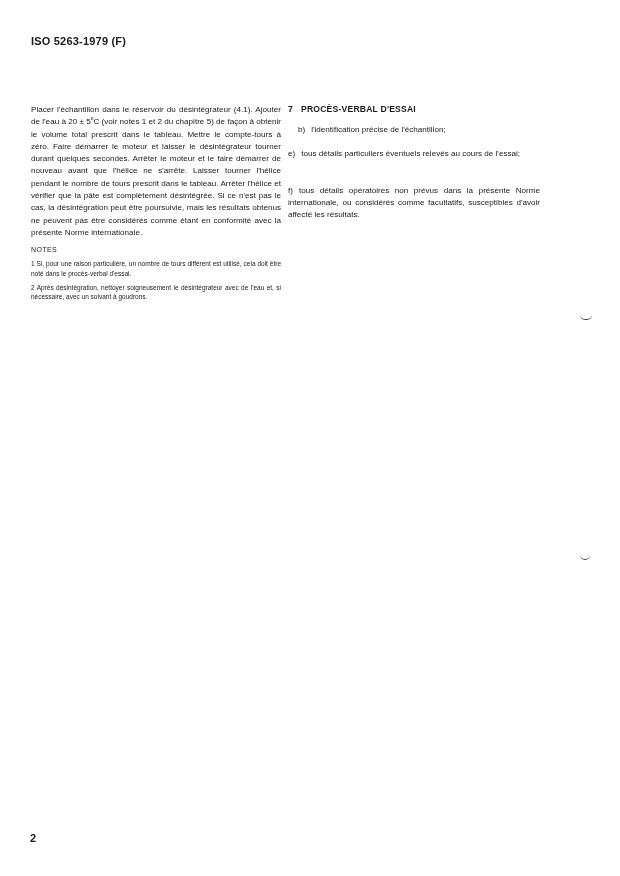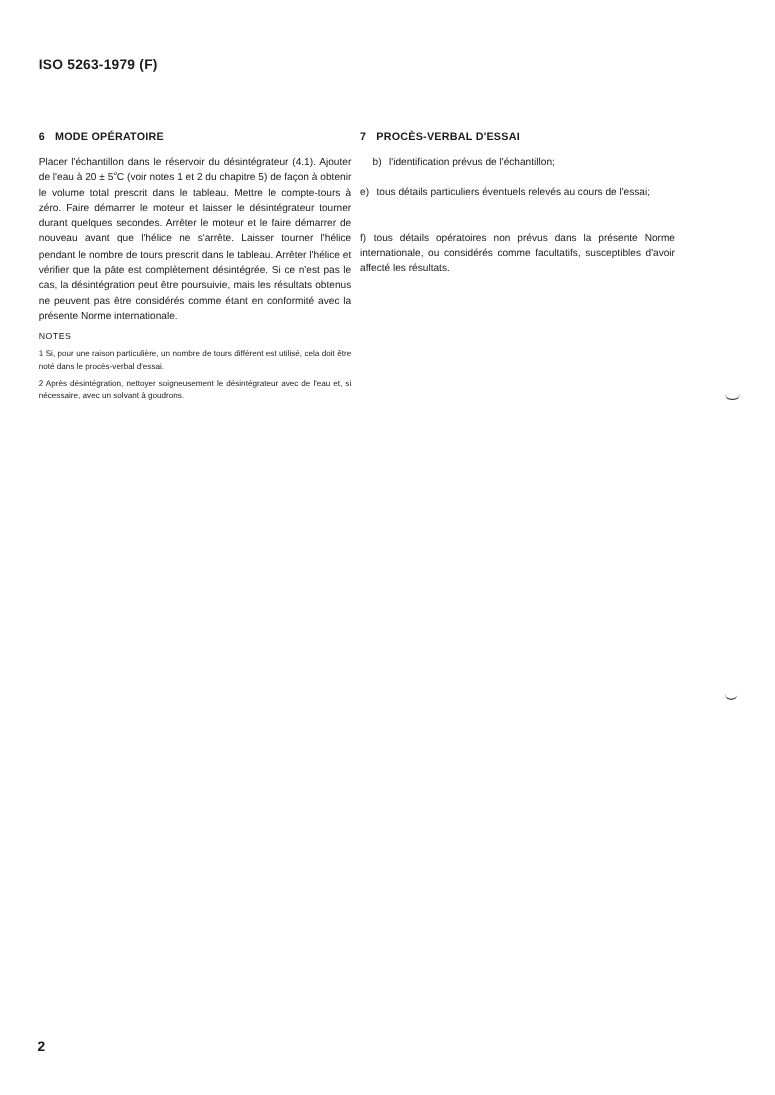--- a/index.html
+++ b/index.html
@@ -1,20 +1,20 @@
 <!DOCTYPE html>
 <html><head>
 <meta charset="utf-8">
 <style>
   html, body { margin:0; padding:0; }
   body {
     width:620px; height:876px; background:#ffffff; position:relative; overflow:hidden;
     font-family:"Liberation Sans", "DejaVu Sans", sans-serif; color:#1a1a1a;
   }
-  .header { position:absolute; left:31px; top:46px; font-size:11px; font-weight:bold; letter-spacing:0.2px; }
+  .header { position:absolute; left:31px; top:35px; font-size:11px; font-weight:bold; letter-spacing:0.2px; }
   .col { position:absolute; top:104px; width:250px; }
   .col.left { left:31px; }
   .col.right { left:288px; width:252px; }
   .sec-title { font-size:8.6px; font-weight:bold; margin:0 0 10px 0; letter-spacing:0.2px; white-space:nowrap; }
   .sec-title .num { margin-right:8px; }
   .para { font-size:8.1px; line-height:12.3px; text-align:justify; margin:0; }
   .notes-title { font-size:7px; letter-spacing:0.4px; margin:7px 0 6px 0; }
   .note { font-size:6.5px; line-height:9.4px; text-align:justify; margin:0 0 5px 0; }
   .item { font-size:8.1px; line-height:12.3px; text-align:justify; margin:0; }
   .item .lbl { margin-right:6px; }
@@ -22,34 +22,31 @@
   .mark { position:absolute; width:12px; height:4px; border-bottom:1.6px solid #444; border-radius:0 0 8px 8px; }
   .page-num { position:absolute; left:30px; top:832px; font-size:11px; font-weight:bold; }
   sup { font-size:5px; vertical-align:super; line-height:0; }
 </style>
 </head>
 <body>
 
 <div class="header">ISO 5263-1979 (F)</div>
 
 <div class="col left">
-  <div class="sec-title">
-    <span class="num">6</span><span>MODE OPÉRATOIRE</span>
-  </div>
   <p class="para"><span>Placer l'échantillon dans le réservoir du désintégrateur (4.1). Ajouter de l'eau à 20 ± 5</span><sup>o</sup><span>C (voir notes 1 et 2 du chapitre 5) de façon à obtenir le volume total prescrit dans le tableau. Mettre le compte-tours à zéro. Faire démarrer le moteur et laisser le désintégrateur tourner durant quelques secondes. Arrêter le moteur et le faire démarrer de nouveau avant que l'hélice ne s'arrête. Laisser tourner l'hélice pendant le nombre de tours prescrit dans le tableau. Arrêter l'hélice et vérifier que la pâte est complètement désintégrée. Si ce n'est pas le cas, la désintégration peut être poursuivie, mais les résultats obtenus ne peuvent pas être considérés comme étant en conformité avec la présente Norme internationale.</span></p>
   <div class="notes-title">NOTES</div>
   <p class="note">1  Si, pour une raison particulière, un nombre de tours différent est utilisé, cela doit être noté dans le procès-verbal d'essai.</p>
   <p class="note">2  Après désintégration, nettoyer soigneusement le désintégrateur avec de l'eau et, si nécessaire, avec un solvant à goudrons.</p>
 </div>
 
 <div class="col right">
   <div class="sec-title">
     <span class="num">7</span><span>PROCÈS-VERBAL D'ESSAI</span>
   </div>
-  <p class="item indent" style="margin-bottom:12px;"><span class="lbl">b)</span><span>l'identification prévus de l'échantillon;</span></p>
+  <p class="item indent" style="margin-bottom:12px;"><span class="lbl">b)</span><span>l'identification précise de l'échantillon;</span></p>
   <p class="item" style="margin-bottom:24px;"><span class="lbl">e)</span><span>tous détails particuliers éventuels relevés au cours de l'essai;</span></p>
   <p class="item"><span class="lbl">f)</span><span>tous détails opératoires non prévus dans la présente Norme internationale, ou considérés comme facultatifs, susceptibles d'avoir affecté les résultats.</span></p>
 </div>
 
 <div class="mark" style="left:580px; top:315px;"></div>
 <div class="mark" style="left:580px; top:555px; width:10px;"></div>
 
 <div class="page-num">2</div>
 
 </body></html>

